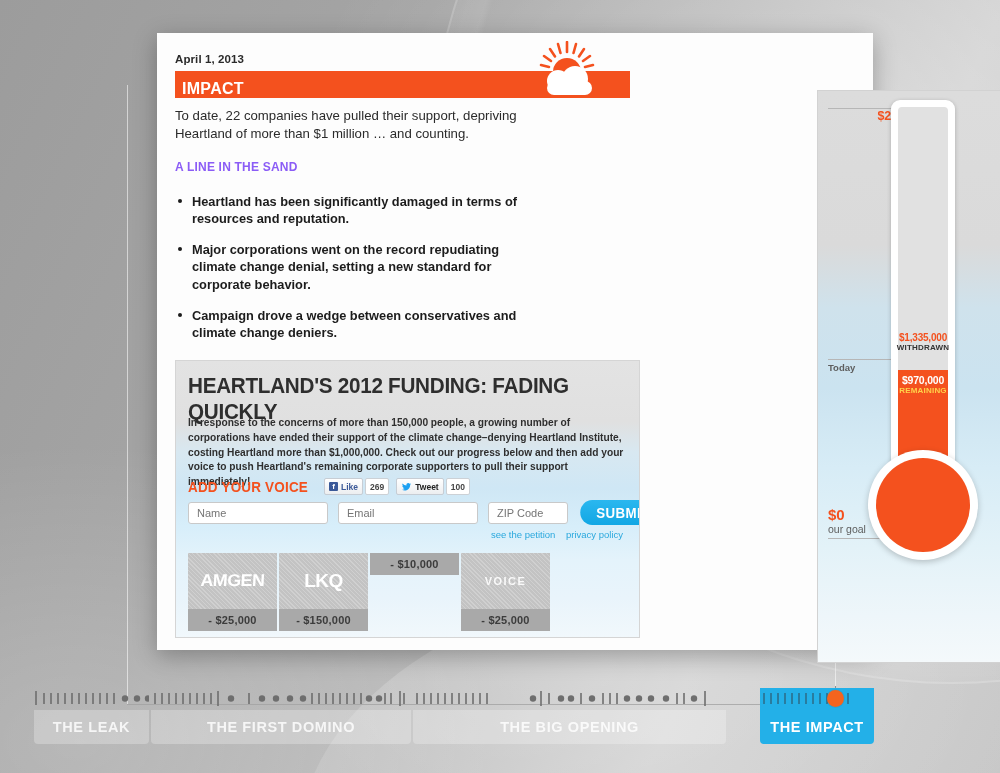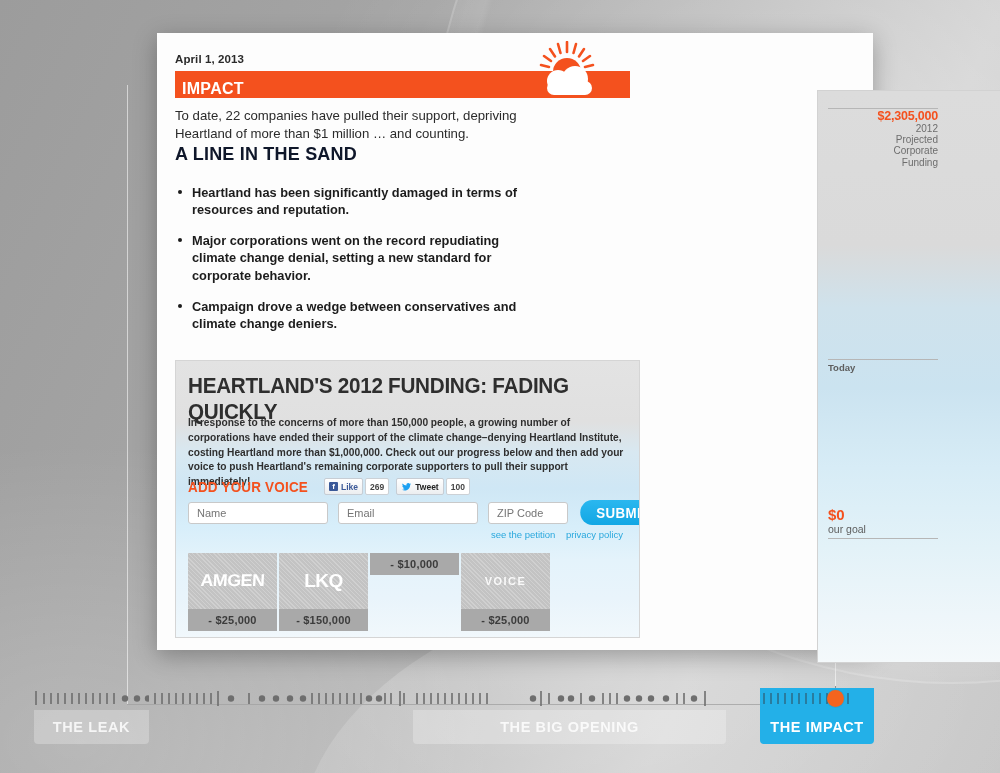--- a/index.html
+++ b/index.html
@@ -68,21 +68,21 @@
   #impact-bar .label{
     color:#fff;font-size:16px;font-weight:bold;letter-spacing:.3px;padding-left:7px;
   }
   #sun-icon{
     position:absolute;right:24px;top:-30px;width:78px;height:56px;
   }
   #lede{
     margin-top:9px;font-size:13.2px;line-height:1.38;color:#2b2b2b;
     width:345px;
   }
-  #subhead{margin-top:1px;font-size:18px;font-weight:bold;color:#0f172a;letter-spacing:.2px;}
+  #subhead{margin-top:17px;font-size:12px;font-weight:bold;color:#8b5cf6;letter-spacing:.2px;}
   ul.bullets{margin:19px 0 0 0;padding:0;list-style:none;}
   ul.bullets li{
     position:relative;padding-left:17px;font-size:12.8px;line-height:1.33;
     color:#1c1c1c;font-weight:bold;margin-bottom:14px;width:340px;
   }
   ul.bullets li:before{
     content:"";position:absolute;left:3px;top:6px;width:4px;height:4px;border-radius:50%;background:#1c1c1c;
   }
 
   
@@ -355,20 +355,40 @@
 
     <div class="tick" style="top:268px;"></div>
     <div class="tick-lbl" id="lbl-today">Today</div>
 
     <div class="tick" style="top:447px;"></div>
     <div class="tick-lbl" id="lbl-goal">
       <div class="big">$0</div>
       <div class="sub">our goal</div>
     </div>
 
+    <div id="thermo">
+      <div id="tube">
+        <div id="tube-fill">
+          <div id="fill-orange"></div>
+        </div>
+      </div>
+      <div id="stem-orange"></div>
+      <div id="bulb">
+        <div id="bulb-inner"></div>
+      </div>
+
+      <div id="t-withdrawn">
+        <div class="amt">$1,335,000</div>
+        <div class="cap">WITHDRAWN</div>
+      </div>
+      <div id="t-remaining">
+        <div class="amt">$970,000</div>
+        <div class="cap">REMAINING</div>
+      </div>
+    </div>
   </div>
 
  </div>
 </div>
 
 <div id="timeline">
 
   <div class="seg" style="left:34px;width:115px;">
     <div class="ruler">
       <svg width="115" height="22">
@@ -428,20 +448,21 @@
           <circle cx="80" cy="10.5" r="3.2"></circle>
             <circle cx="111" cy="10.5" r="3.2"></circle>
           <circle cx="125" cy="10.5" r="3.2"></circle>
             <circle cx="139" cy="10.5" r="3.2"></circle>
           <circle cx="152" cy="10.5" r="3.2"></circle>
           <circle cx="218" cy="10.5" r="3.2"></circle>
             <circle cx="228" cy="10.5" r="3.2"></circle>
         </g>
       </svg>
     </div>
+    <div class="chip">THE FIRST DOMINO</div>
   </div>
 
   <div class="seg" style="left:413px;width:313px;">
     <div class="ruler">
       <svg width="313" height="22">
         <g stroke="#6e6e6e" stroke-width="1.6">
           <line x1="4" y1="5" x2="4" y2="16"></line>
             <line x1="11" y1="5" x2="11" y2="16"></line>
           <line x1="18" y1="5" x2="18" y2="16"></line>
             <line x1="25" y1="5" x2="25" y2="16"></line>

